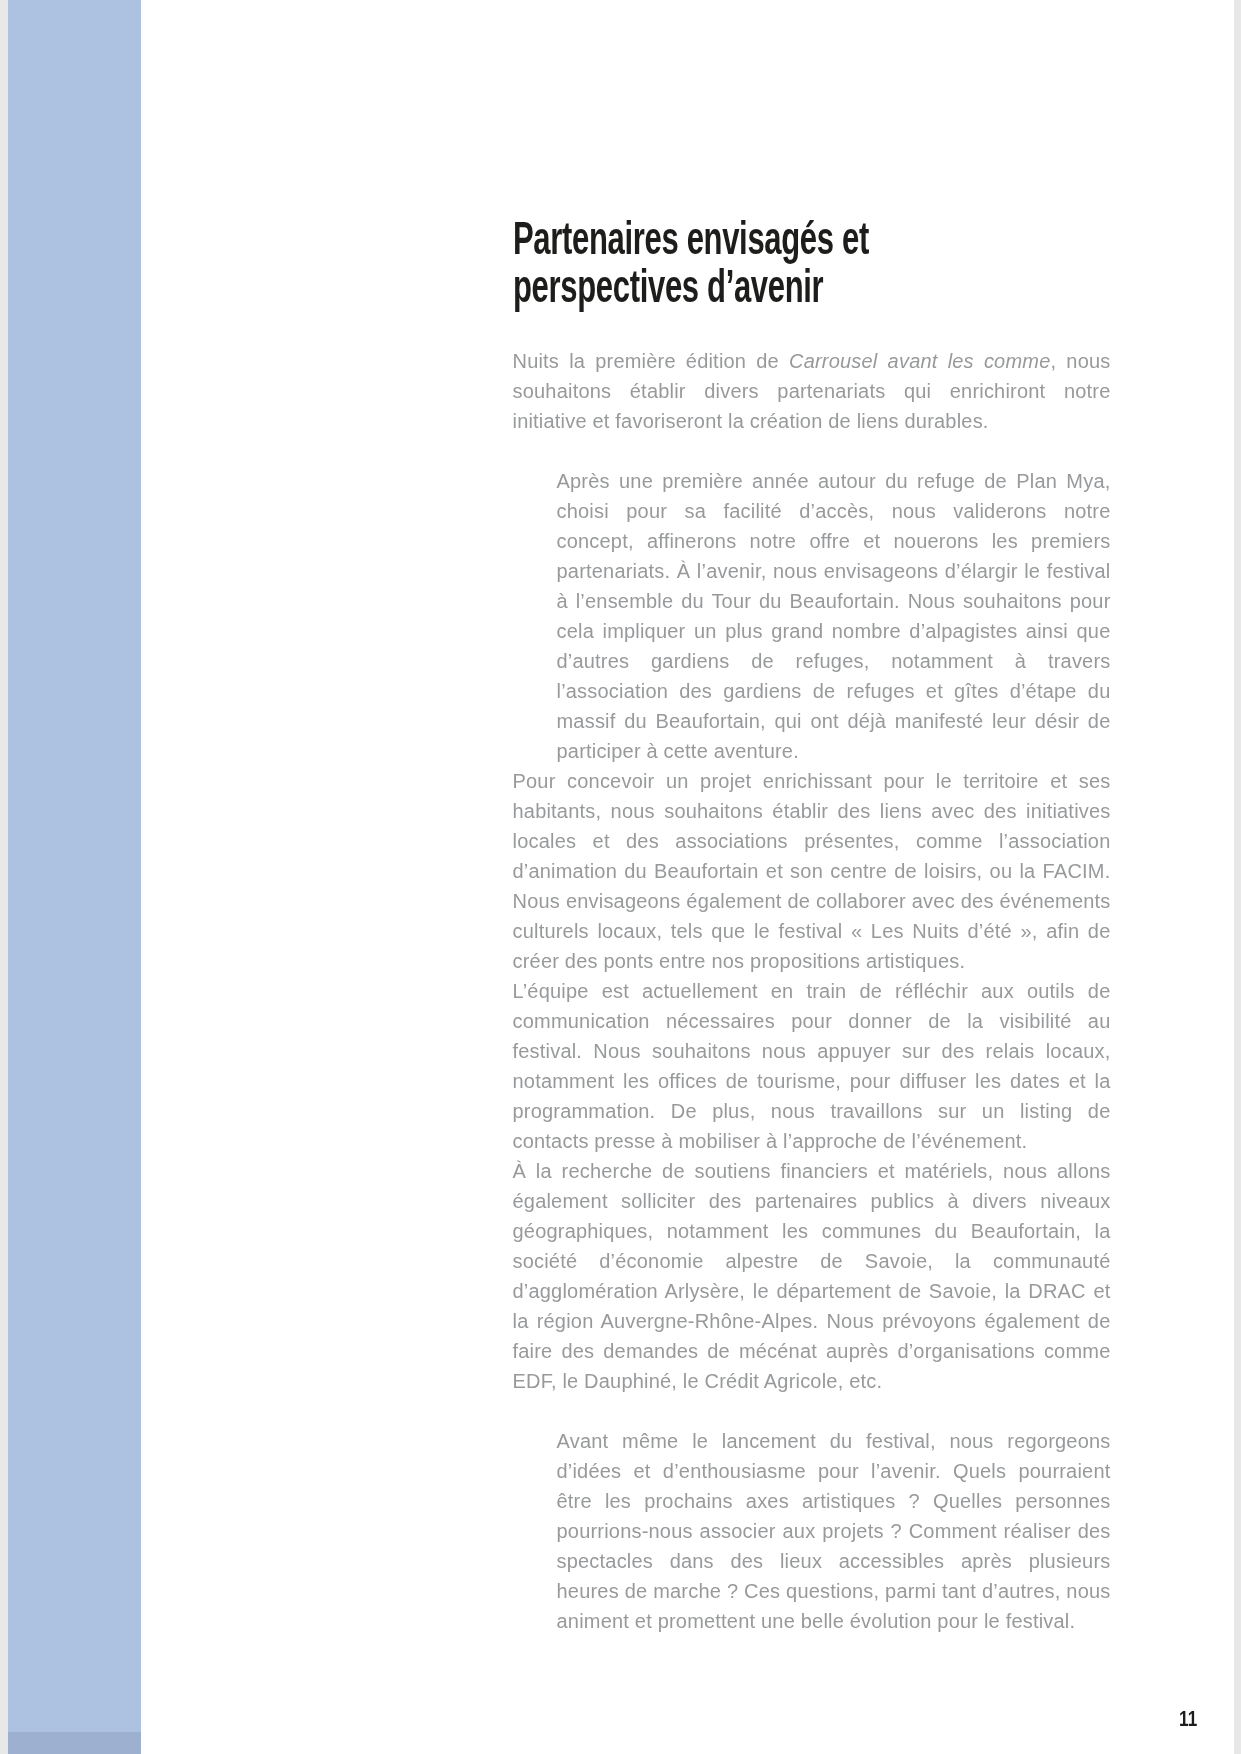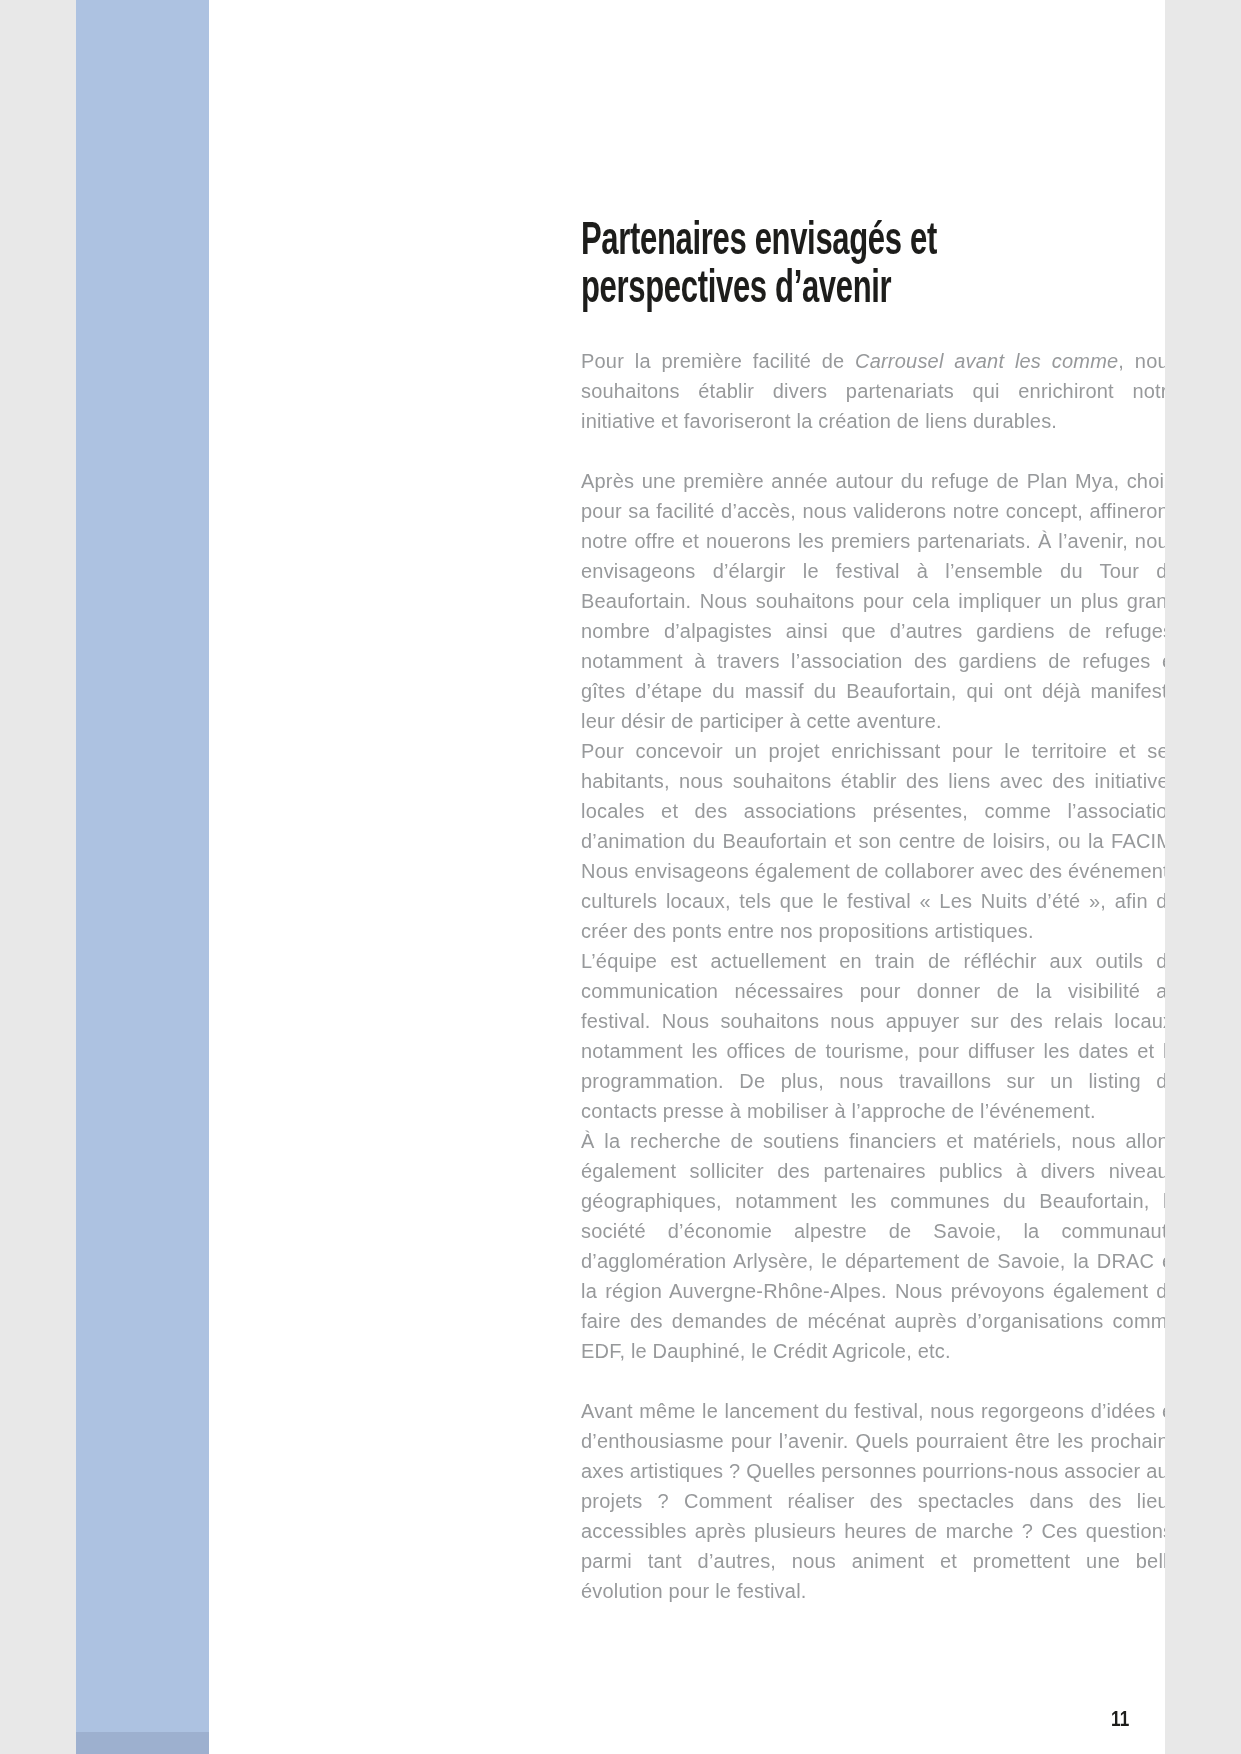--- a/index.html
+++ b/index.html
@@ -1,18 +1,18 @@
 <!DOCTYPE html>
 <html><head>
 <meta charset="utf-8">
 <style>
   html,body { margin:0; padding:0; background:#e8e8e8; }
   .page {
     position:relative;
-    width:1089px; height:1754px;
+    width:1226px; height:1754px;
     margin:0 auto;
     background:#ffffff;
     overflow:hidden;
     font-family:"Liberation Sans", sans-serif;
   }
   .accent-band {
     position:absolute; left:0; top:0;
     width:133px; height:100%;
   }
   .accent-band-footer {
@@ -36,21 +36,21 @@
   }
   .title div { white-space:nowrap; }
   .article p {
     margin:0;
     color:#97999b;
     font-size:20px;
     line-height:30px;
     text-align:justify;
     letter-spacing:0.2px;
   }
-  .article p.gap { margin-top:30px; }
+  .article p.gap { margin-top:30px;margin-left:44px; }
   .article .italic { font-style:italic; }
   .page-number {
     position:absolute;
     right:36px; bottom:22px;
     color:#1d1d1b;
     font-weight:bold;
     font-size:22px;
     transform:scaleX(0.78);
     transform-origin:right center;
   }
@@ -62,21 +62,21 @@
 
   <div class="accent-band" style="background: rgb(173, 194, 225);"></div>
   <div class="accent-band-footer" style="background: rgb(157, 176, 207);"></div>
 
   <div class="content">
     <h1 class="title">
       <div>Partenaires envisagés et</div>
       <div>perspectives d’avenir</div>
     </h1>
     <div class="article">
-        <p><span>Pour la première facilité de </span><span class="italic">Carrousel avant les comme</span><span>, nous souhaitons établir divers partenariats qui enrichiront notre initiative et favoriseront la création de liens durables.</span></p>
+        <p><span>Nuits la première édition de </span><span class="italic">Carrousel avant les comme</span><span>, nous souhaitons établir divers partenariats qui enrichiront notre initiative et favoriseront la création de liens durables.</span></p>
         <p class="gap"><span>Après une première année autour du refuge de Plan Mya, choisi pour sa facilité d’accès, nous validerons notre concept, affinerons notre offre et nouerons les premiers partenariats. À l’avenir, nous envisageons d’élargir le festival à l’ensemble du Tour du Beaufortain. Nous souhaitons pour cela impliquer un plus grand nombre d’alpagistes ainsi que d’autres gardiens de refuges, notamment à travers l’association des gardiens de refuges et gîtes d’étape du massif du Beaufortain, qui ont déjà manifesté leur désir de participer à cette aventure.</span></p>
         <p><span>Pour concevoir un projet enrichissant pour le territoire et ses habitants, nous souhaitons établir des liens avec des initiatives locales et des associations présentes, comme l’association d’animation du Beaufortain et son centre de loisirs, ou la FACIM. Nous envisageons également de collaborer avec des événements culturels locaux, tels que le festival « Les Nuits d’été », afin de créer des ponts entre nos propositions artistiques.</span></p>
         <p><span>L’équipe est actuellement en train de réfléchir aux outils de communication nécessaires pour donner de la visibilité au festival. Nous souhaitons nous appuyer sur des relais locaux, notamment les offices de tourisme, pour diffuser les dates et la programmation. De plus, nous travaillons sur un listing de contacts presse à mobiliser à l’approche de l’événement.</span></p>
         <p><span>À la recherche de soutiens financiers et matériels, nous allons également solliciter des partenaires publics à divers niveaux géographiques, notamment les communes du Beaufortain, la société d’économie alpestre de Savoie, la communauté d’agglomération Arlysère, le département de Savoie, la DRAC et la région Auvergne-Rhône-Alpes. Nous prévoyons également de faire des demandes de mécénat auprès d’organisations comme EDF, le Dauphiné, le Crédit Agricole, etc.</span></p>
         <p class="gap"><span>Avant même le lancement du festival, nous regorgeons d’idées et d’enthousiasme pour l’avenir. Quels pourraient être les prochains axes artistiques ? Quelles personnes pourrions-nous associer aux projets ? Comment réaliser des spectacles dans des lieux accessibles après plusieurs heures de marche ? Ces questions, parmi tant d’autres, nous animent et promettent une belle évolution pour le festival.</span></p>
       </div>
   </div>
 
   <div class="page-number">11</div>
 

